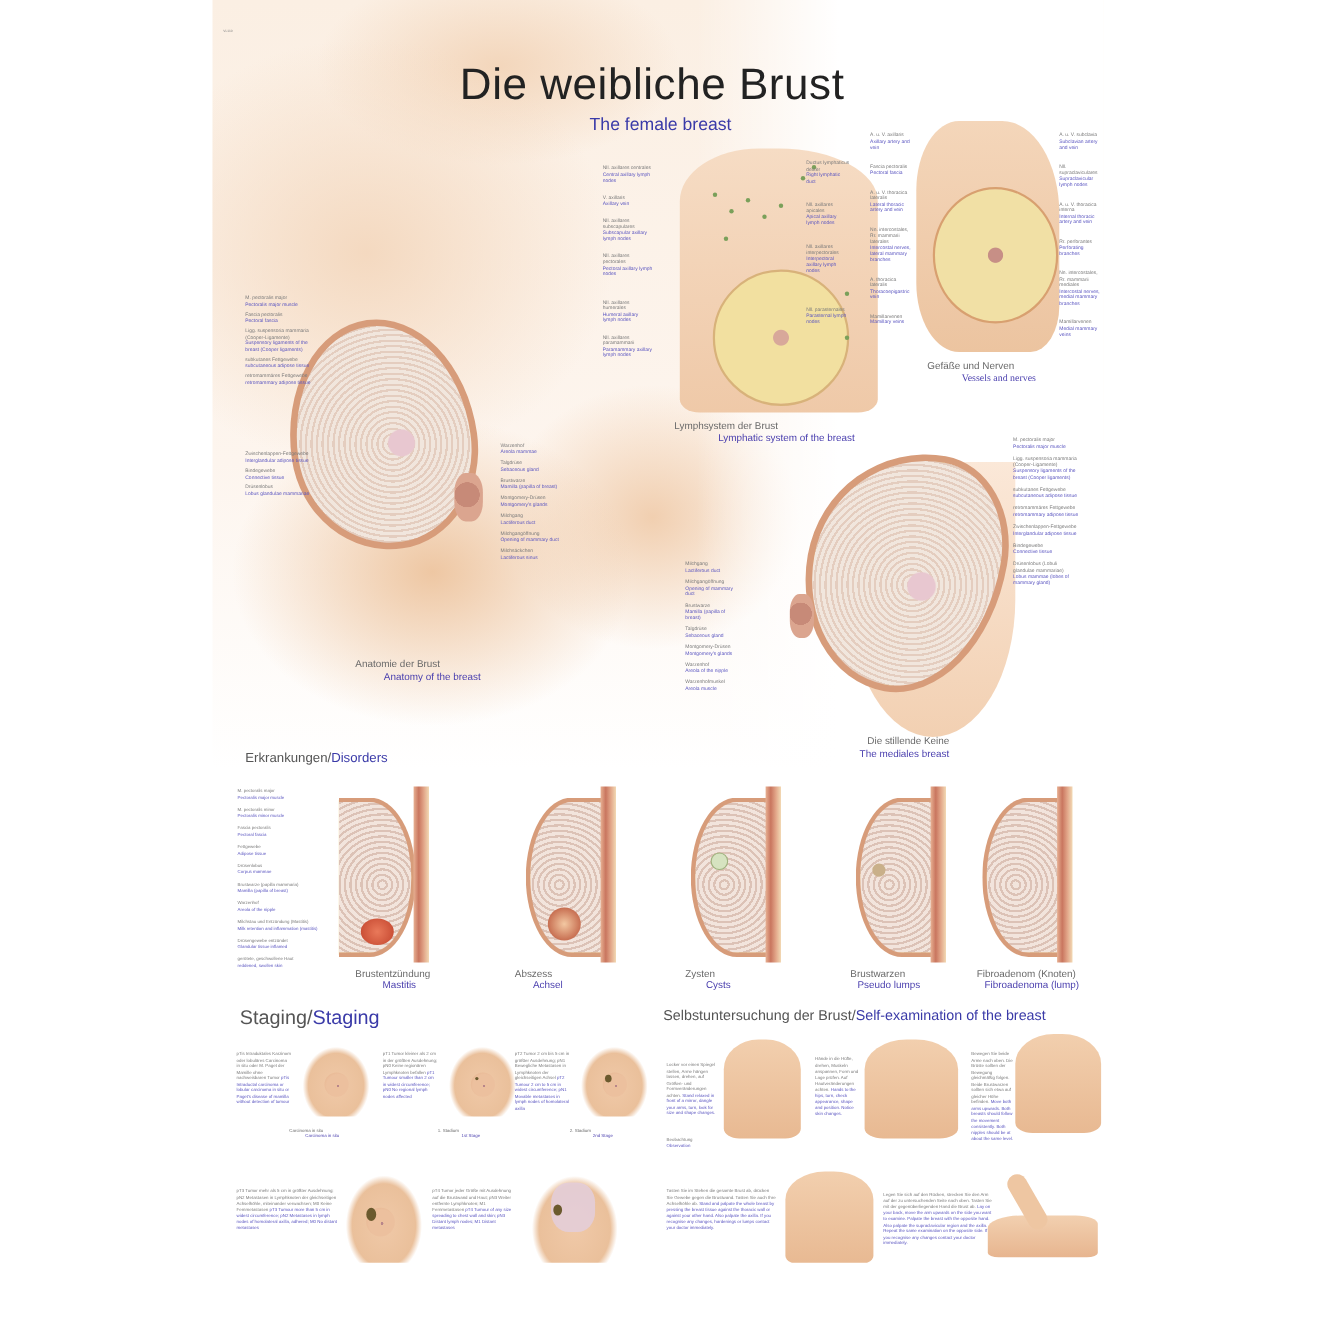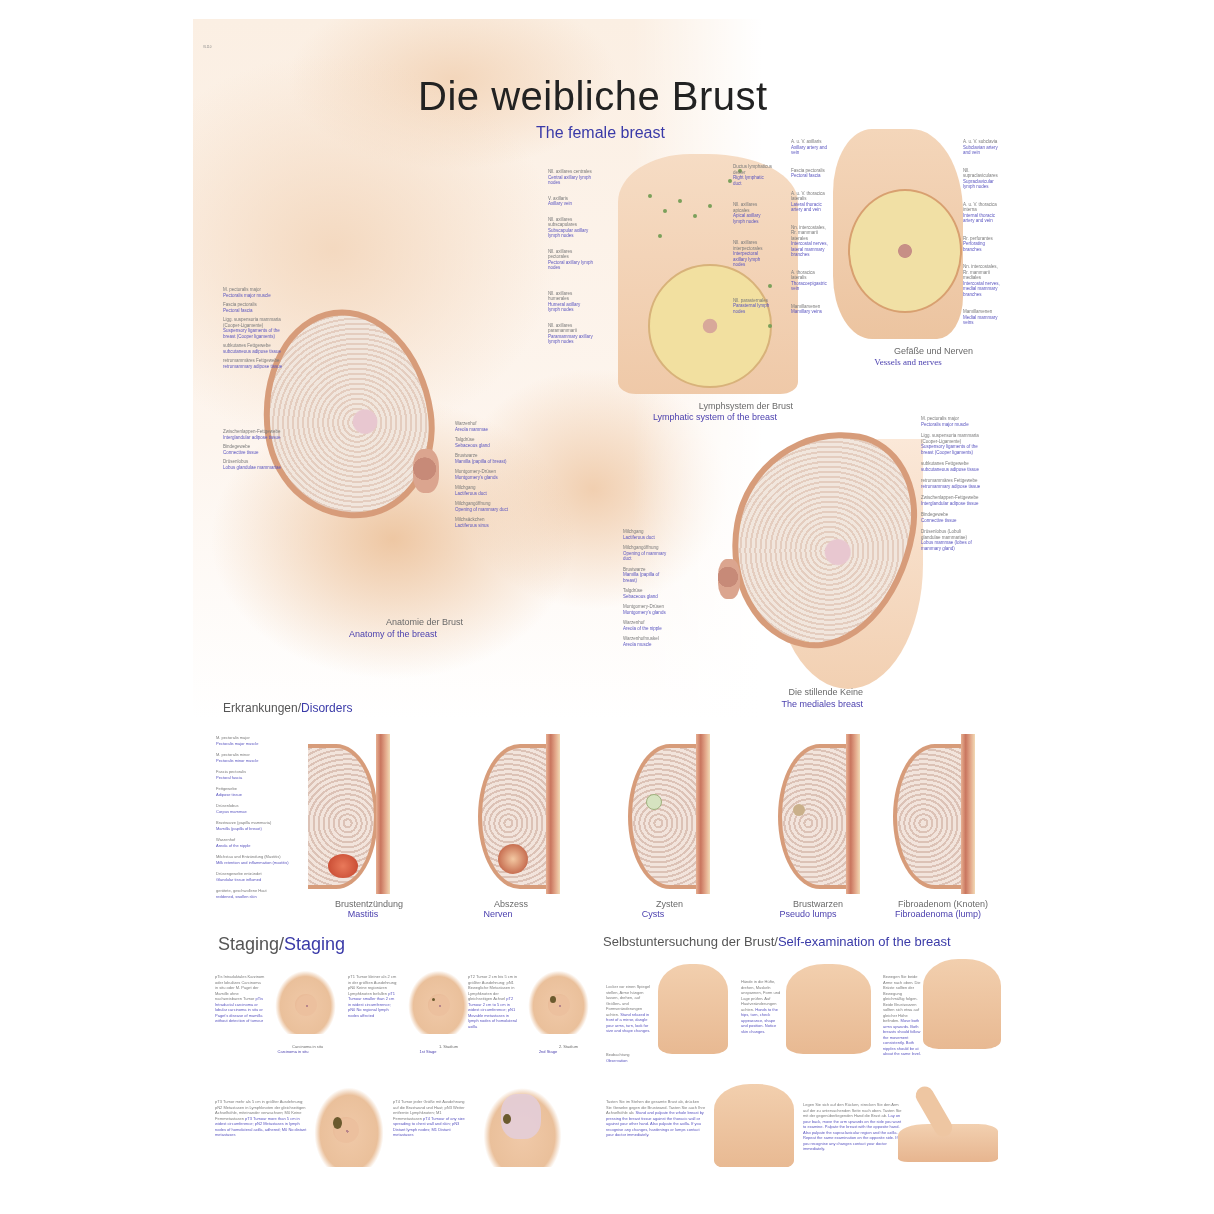--- a/index.html
+++ b/index.html
@@ -1,30 +1,30 @@
 <!DOCTYPE html>
 <html><head>
 <meta charset="utf-8">
 <style>
   html, body { margin:0; padding:0; }
   body { width:1214px; height:1214px; background:#ffffff; position:relative; overflow:hidden; font-family:"Liberation Sans", sans-serif; }
-  .poster { position:absolute; left:193px; top:0; width:810px; height:1148px; background:#ffffff; overflow:hidden;margin-top:19px; }
+  .poster { position:absolute; left:193px; top:0; width:810px; height:1148px; background:#ffffff; overflow:hidden; }
   .abs { position:absolute; }
   .skin-bg { position:absolute; left:0; top:0; width:810px; height:700px;
     background:
       radial-gradient(ellipse 260px 200px at 200px 520px, #eec7a3 0%, rgba(238,199,163,0) 70%),
       radial-gradient(ellipse 180px 160px at 400px 470px, #f1cfb0 0%, rgba(241,207,176,0) 75%),
       radial-gradient(ellipse 300px 260px at 140px 230px, #f4d9c0 0%, rgba(244,217,192,0) 75%),
       radial-gradient(ellipse 220px 120px at 260px 60px, #f3d6bb 0%, rgba(243,214,187,0) 75%),
       linear-gradient(180deg, #fbefe3 0%, #fdf5ee 60%, #ffffff 100%); }
   .skin-bg::after { content:""; position:absolute; left:440px; top:0; width:370px; height:700px;
     background:linear-gradient(90deg, rgba(255,255,255,0) 0%, #ffffff 35%); }
   .title { left:225px; top:55px; font-size:40px; color:#222; font-weight:300; letter-spacing:0.5px; }
   .subtitle { left:343px; top:105px; font-size:16px; color:#3a3aa8; }
-  .cap-de { font-size:9px; color:#6a6a6a; text-align:right; }
+  .cap-de { font-size:9px; color:#6a6a6a; text-align:left; }
   .cap-en { font-size:9px; color:#4a3fae; text-align:center; }
   .section-head { font-size:14px; color:#555; }
   .section-head .en { color:#3a3aa8; }
   .lbl { font-size:4.5px; line-height:5.5px; color:#7a7a7a; width:60px; }
   .lbl .en { color:#5a55c0; display:block; }
   
   .cutaway { border-radius:50% 50% 48% 52% / 55% 55% 45% 45%; background:
       radial-gradient(circle at 60% 55%, #e8c7d0 0 8%, transparent 9%),
       repeating-radial-gradient(circle at 55% 55%, #f1e6dd 0 3px, #e4cdbf 3px 5px),
       #f3e3a8; border:6px solid #d79c7a; box-sizing:border-box; }
@@ -199,21 +199,21 @@
     <div class="abs chest-wall" style="left:68px;top:0;width:14px;height:160px;"></div>
   </div>
 
   <div class="abs" style="left:130px;top:880px;width:680px;height:30px;">
     <div class="abs" style="left:0;width:80px;">
         <div class="cap-de">Brustentzündung</div>
         <div class="cap-en">Mastitis</div>
       </div>
     <div class="abs" style="left:145px;width:60px;">
         <div class="cap-de">Abszess</div>
-        <div class="cap-en">Nerven</div>
+        <div class="cap-en">Achsel</div>
       </div>
     <div class="abs" style="left:300px;width:60px;">
         <div class="cap-de">Zysten</div>
         <div class="cap-en">Cysts</div>
       </div>
     <div class="abs" style="left:450px;width:70px;">
         <div class="cap-de">Brustwarzen</div>
         <div class="cap-en">Pseudo lumps</div>
       </div>
     <div class="abs" style="left:565px;width:100px;">

